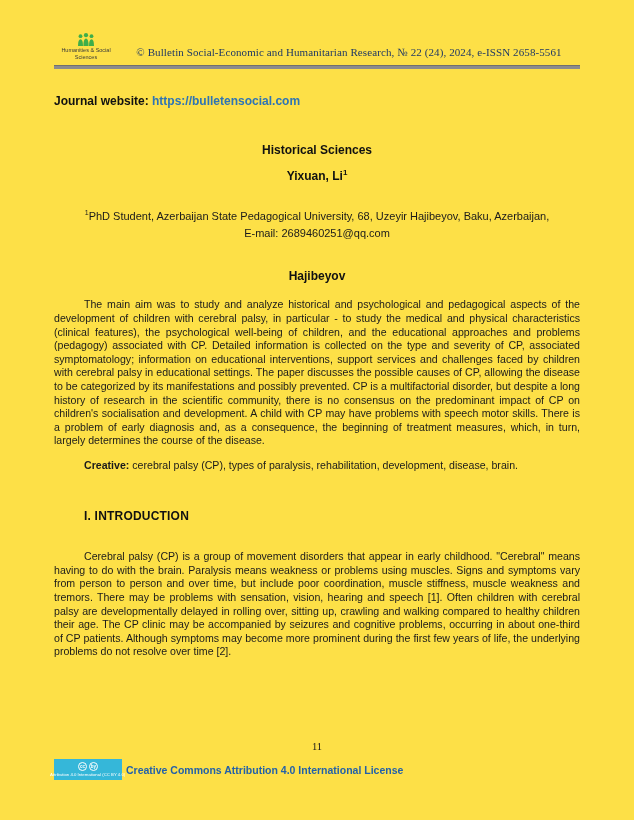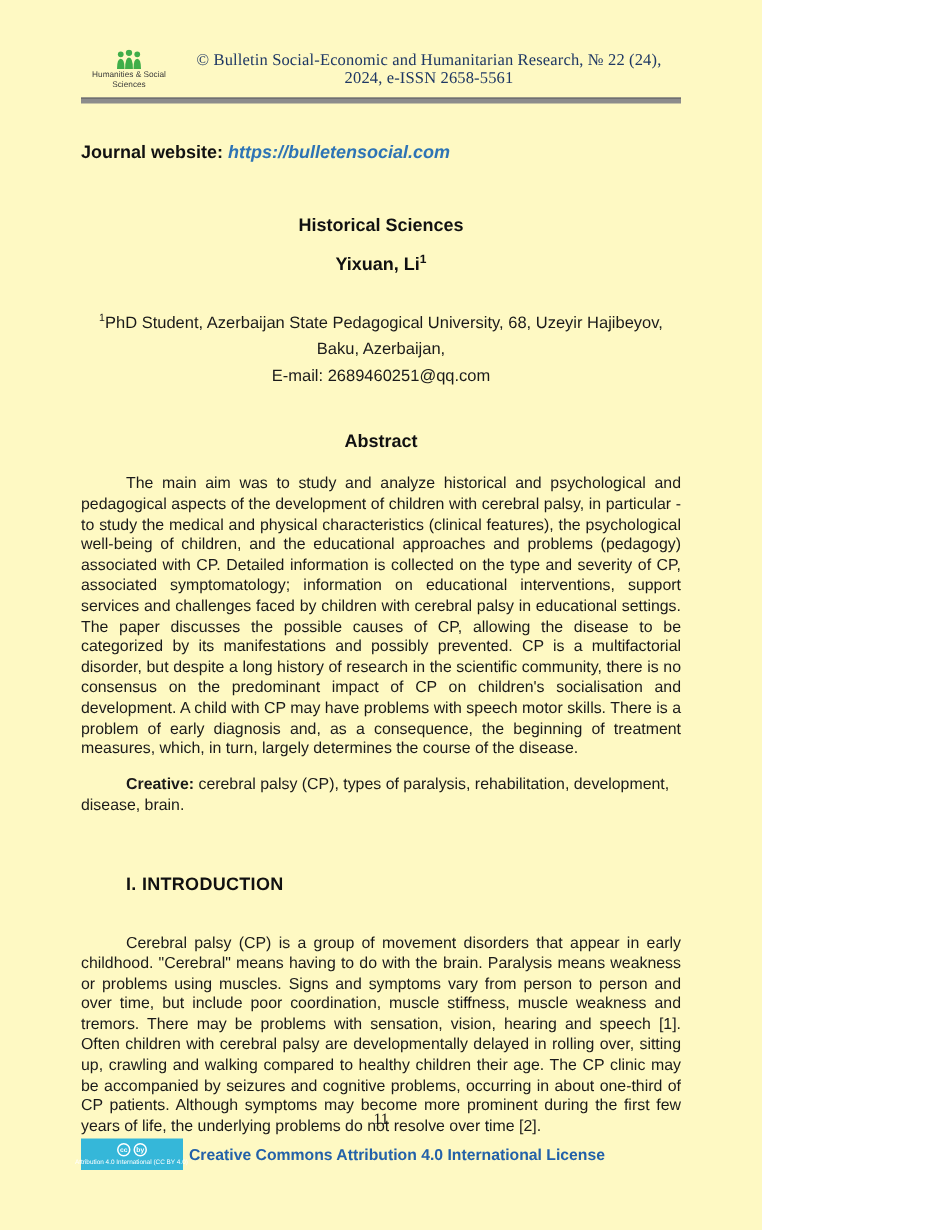--- a/index.html
+++ b/index.html
@@ -1,33 +1,33 @@
 <!DOCTYPE html>
 <html><head>
 <meta charset="utf-8">
 <style>
   html,body{margin:0;padding:0;background:#ffffff;}
   .page{
-    width:508px;height:820px;background:#fef9c3;position:relative;
+    width:634px;height:820px;background:#fde047;position:relative;
     box-sizing:border-box;padding:0 54px;
     font-family:"Liberation Sans", sans-serif;color:#111;overflow:hidden;
   }
   
   .header{display:flex;align-items:flex-end;padding-top:33px;}
   .logo{width:64px;text-align:center;flex:0 0 auto;}
   .logo-icon{display:block;margin:0 auto 1px auto;}
   .logo-text{font-size:5.5px;line-height:1.25;color:#3a3a3a;}
   .header-journal{
     flex:1;text-align:center;font-family:"Liberation Serif", serif;
     font-size:11px;color:#1f3864;padding-bottom:3px;letter-spacing:.1px;
   }
   .rule{height:3px;background:#8c8c8c;margin-top:4px;border-top:1px solid #707070;}
   
   .website-line{margin-top:25px;font-size:12px;font-weight:bold;}
-  .website-link{color:#2e74b5;text-decoration:none;font-style:italic;}
+  .website-link{color:#2e74b5;text-decoration:none;}
   
   .section-label{text-align:center;margin-top:35px;font-size:12px;font-weight:bold;}
   .paper-title{
     text-align:center;margin:21px auto 0 auto;font-size:14.5px;font-weight:bold;
     line-height:28px;max-width:520px;letter-spacing:.2px;
   }
   .author-line{text-align:center;margin-top:11px;font-size:12px;font-weight:bold;}
   .author-line sup{font-size:8px;}
   .affiliation{text-align:center;margin-top:21px;font-size:11px;line-height:18px;color:#1a1a1a;}
   .affiliation sup{font-size:7px;}
@@ -91,21 +91,21 @@
 
   <div class="author-line">
     <span>Yixuan, Li</span><sup>1</sup>
   </div>
 
   <div class="affiliation">
     <div><sup>1</sup><span>PhD Student, Azerbaijan State Pedagogical University, 68, Uzeyir Hajibeyov, Baku, Azerbaijan,</span></div>
     <div>E-mail: 2689460251@qq.com</div>
   </div>
 
-  <div class="abstract-heading">Abstract</div>
+  <div class="abstract-heading">Hajibeyov</div>
   <p class="para">The main aim was to study and analyze historical and psychological and pedagogical aspects of the development of children with cerebral palsy, in particular - to study the medical and physical characteristics (clinical features), the psychological well-being of children, and the educational approaches and problems (pedagogy) associated with CP. Detailed information is collected on the type and severity of CP, associated symptomatology; information on educational interventions, support services and challenges faced by children with cerebral palsy in educational settings. The paper discusses the possible causes of CP, allowing the disease to be categorized by its manifestations and possibly prevented. CP is a multifactorial disorder, but despite a long history of research in the scientific community, there is no consensus on the predominant impact of CP on children's socialisation and development. A child with CP may have problems with speech motor skills. There is a problem of early diagnosis and, as a consequence, the beginning of treatment measures, which, in turn, largely determines the course of the disease.</p>
   <div class="keywords-line">
     <span class="keywords-label">Creative:</span><span> cerebral palsy (CP), types of paralysis, rehabilitation, development, disease, brain.</span>
   </div>
 
   <div class="intro-heading">I. INTRODUCTION</div>
   <p class="para intro-para">Cerebral palsy (CP) is a group of movement disorders that appear in early childhood. "Cerebral" means having to do with the brain. Paralysis means weakness or problems using muscles. Signs and symptoms vary from person to person and over time, but include poor coordination, muscle stiffness, muscle weakness and tremors. There may be problems with sensation, vision, hearing and speech [1]. Often children with cerebral palsy are developmentally delayed in rolling over, sitting up, crawling and walking compared to healthy children their age. The CP clinic may be accompanied by seizures and cognitive problems, occurring in about one-third of CP patients. Although symptoms may become more prominent during the first few years of life, the underlying problems do not resolve over time [2].</p>
 
   <div class="footer">
     <div class="page-number">11</div>

